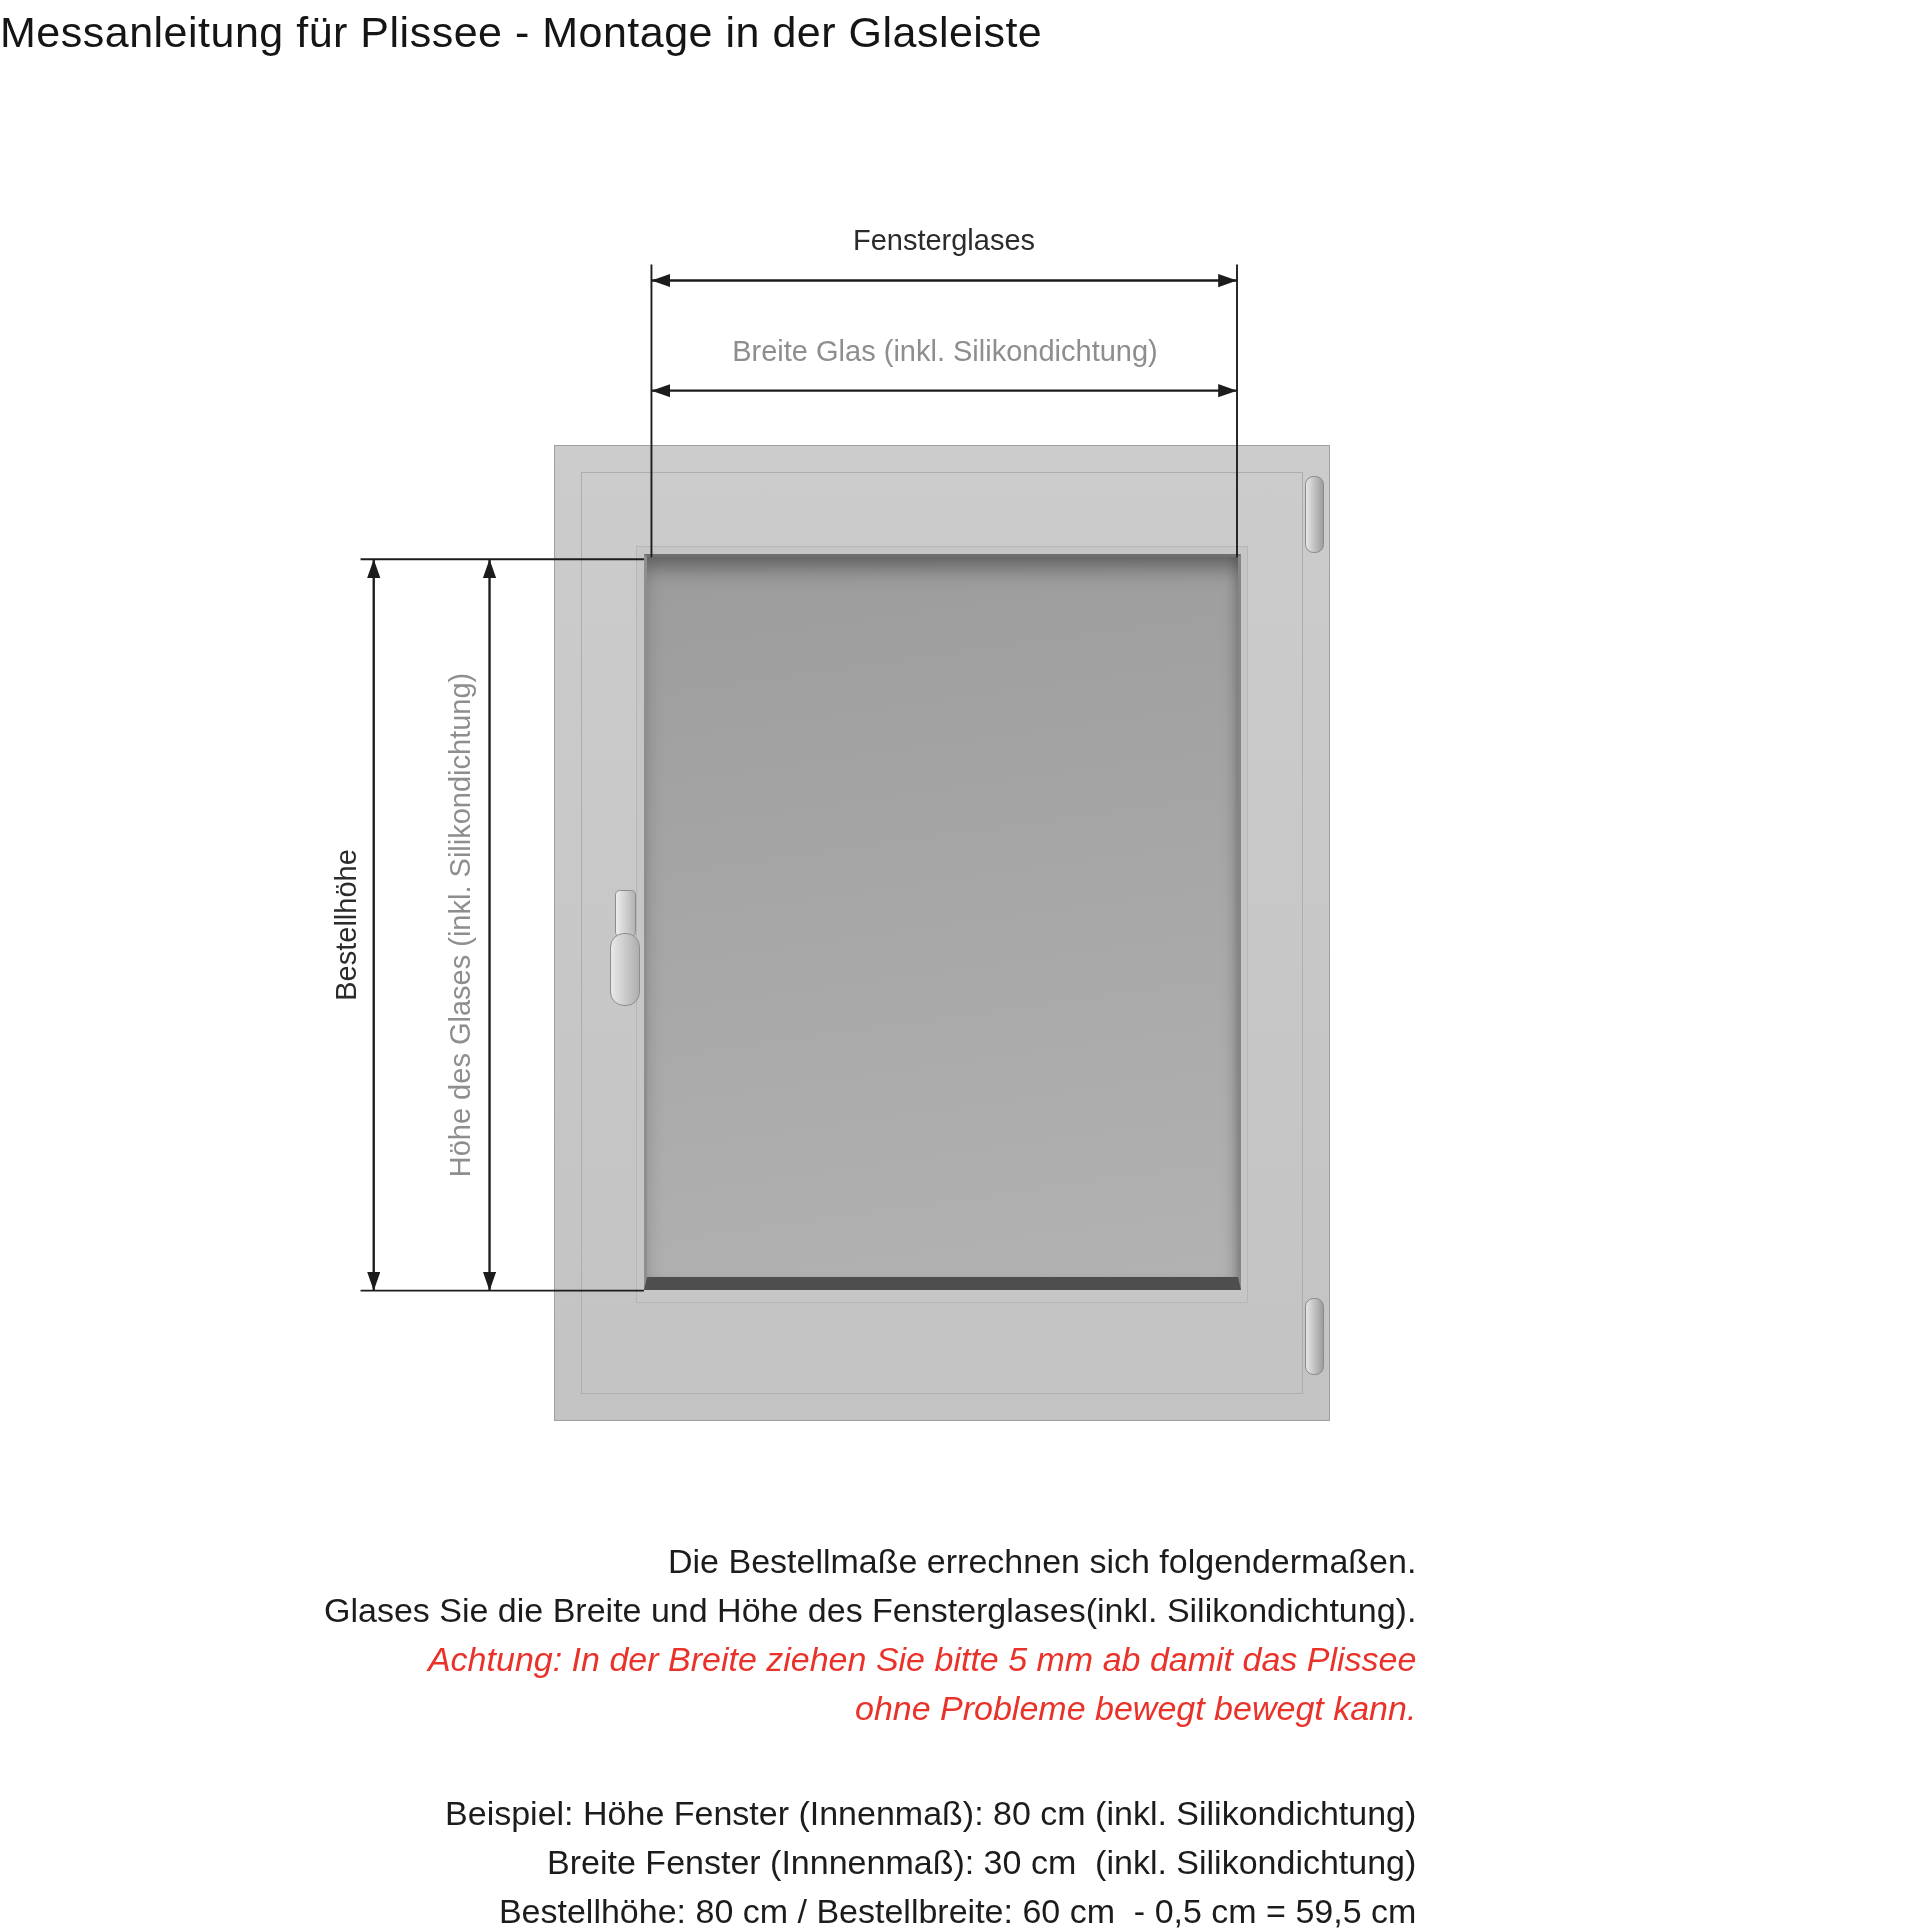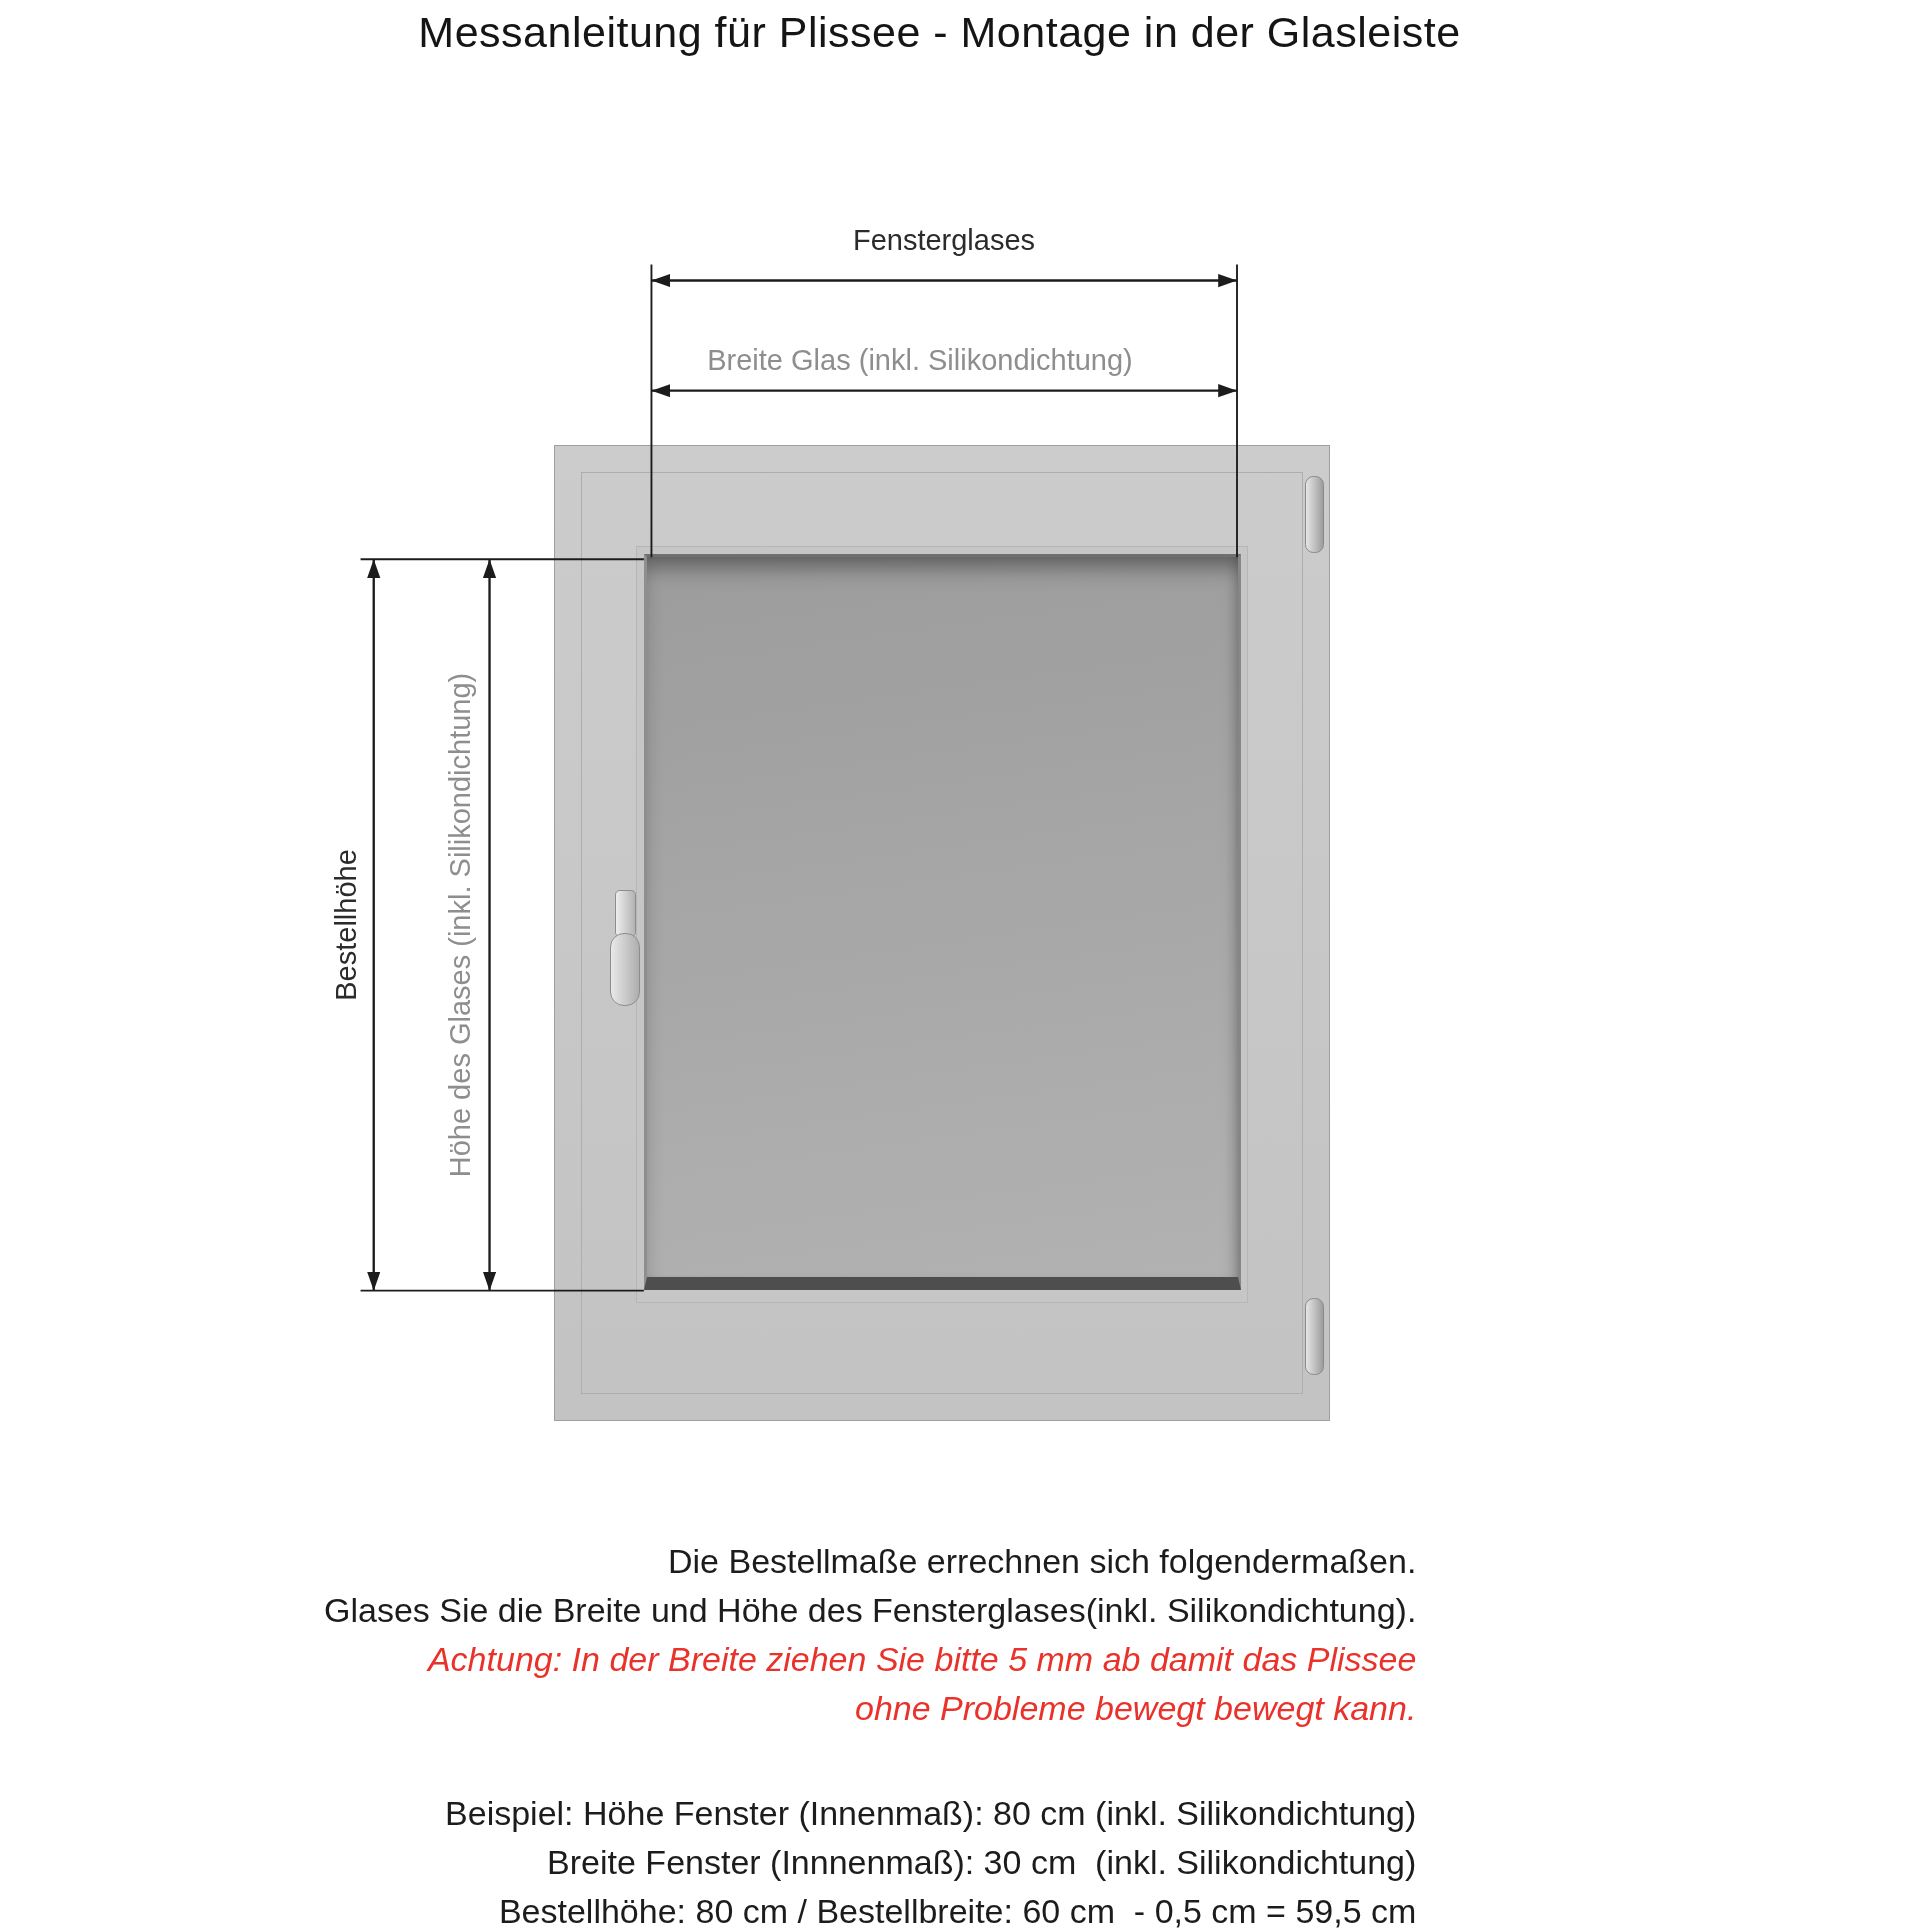--- a/index.html
+++ b/index.html
@@ -1,20 +1,20 @@
 <!DOCTYPE html>
 <html style="--warning-red: #e8322a; --dimension-gray: #8e8e8e; --text-dark: #1c1c1c;font-size:15px"><head>
 <meta charset="utf-8">
 <style>
   html,body{margin:0;padding:0;background:#ffffff;}
   .page{position:relative;width:1928px;height:1928px;background:#ffffff;overflow:hidden;
         font-family:"Liberation Sans","DejaVu Sans",sans-serif;color:var(--text-dark,#1c1c1c);}
 
   .title{position:absolute;top:7.5px;left:0;width:1928px;box-sizing:border-box;padding-right:49px;
-         text-align:center;font-size:43px;font-weight:400;letter-spacing:0.5px;color:#151515;}
+         text-align:left;font-size:43px;font-weight:400;letter-spacing:0.5px;color:#151515;}
 
   
   .window{position:absolute;left:554px;top:445px;width:776px;height:976px;
           background:linear-gradient(180deg,#cccccc,#c3c3c3);border:1.9px solid #9f9f9f;box-sizing:border-box;}
   .sash{position:absolute;inset:26px;border:1.9px solid #aeaeae;}
   .bead{position:absolute;left:81px;top:100px;right:81px;bottom:117px;border:1.9px solid #b6b6b6;background:#c6c6c6;}
   .glass{position:absolute;left:89px;top:108px;width:597px;height:736px;box-sizing:border-box;
          background:linear-gradient(172deg,#9c9c9c 0%,#a6a6a6 45%,#b2b2b2 100%);
          border-top:3.8px solid #6f6f6f;border-left:3.8px solid #8e8e8e;border-right:3.8px solid #868686;
          border-bottom:13px solid #4e4e4e;
@@ -33,21 +33,21 @@
   .dims{position:absolute;left:0;top:0;width:1928px;height:1928px;pointer-events:none;}
   .dimline{stroke:var(--text-dark,#1c1c1c);stroke-width:2.5;}
   .extline{stroke:var(--text-dark,#1c1c1c);stroke-width:2;}
   .arrowhead{fill:var(--text-dark,#1c1c1c);}
   .dimlabel{position:absolute;font-size:29px;white-space:nowrap;}
   .dimlabel.horiz{transform:translateX(-50%);}
   .dimlabel.vert{transform:translate(-50%,-50%) rotate(-90deg);}
   .dark{color:#2b2b2b;}
   .gray{color:var(--dimension-gray,#8e8e8e);}
   .lbl-order-width{left:944px;top:224px;}
-  .lbl-glass-width{left:920px;top:335px;margin-top:9px;}
+  .lbl-glass-width{left:945px;top:335px;}
   .lbl-order-height{left:346px;top:925px;}
   .lbl-glass-height{left:460px;top:925px;}
 
   
   .textblock{position:absolute;left:324px;top:1537px;font-size:34px;line-height:49px;}
   .textblock p{margin:0;white-space:pre-wrap;text-align:right;}
   .warn{color:var(--warning-red,#e8322a);font-style:italic;}
   .indent{padding-left:156px;}
   .spacer{height:56px;}
 </style>

